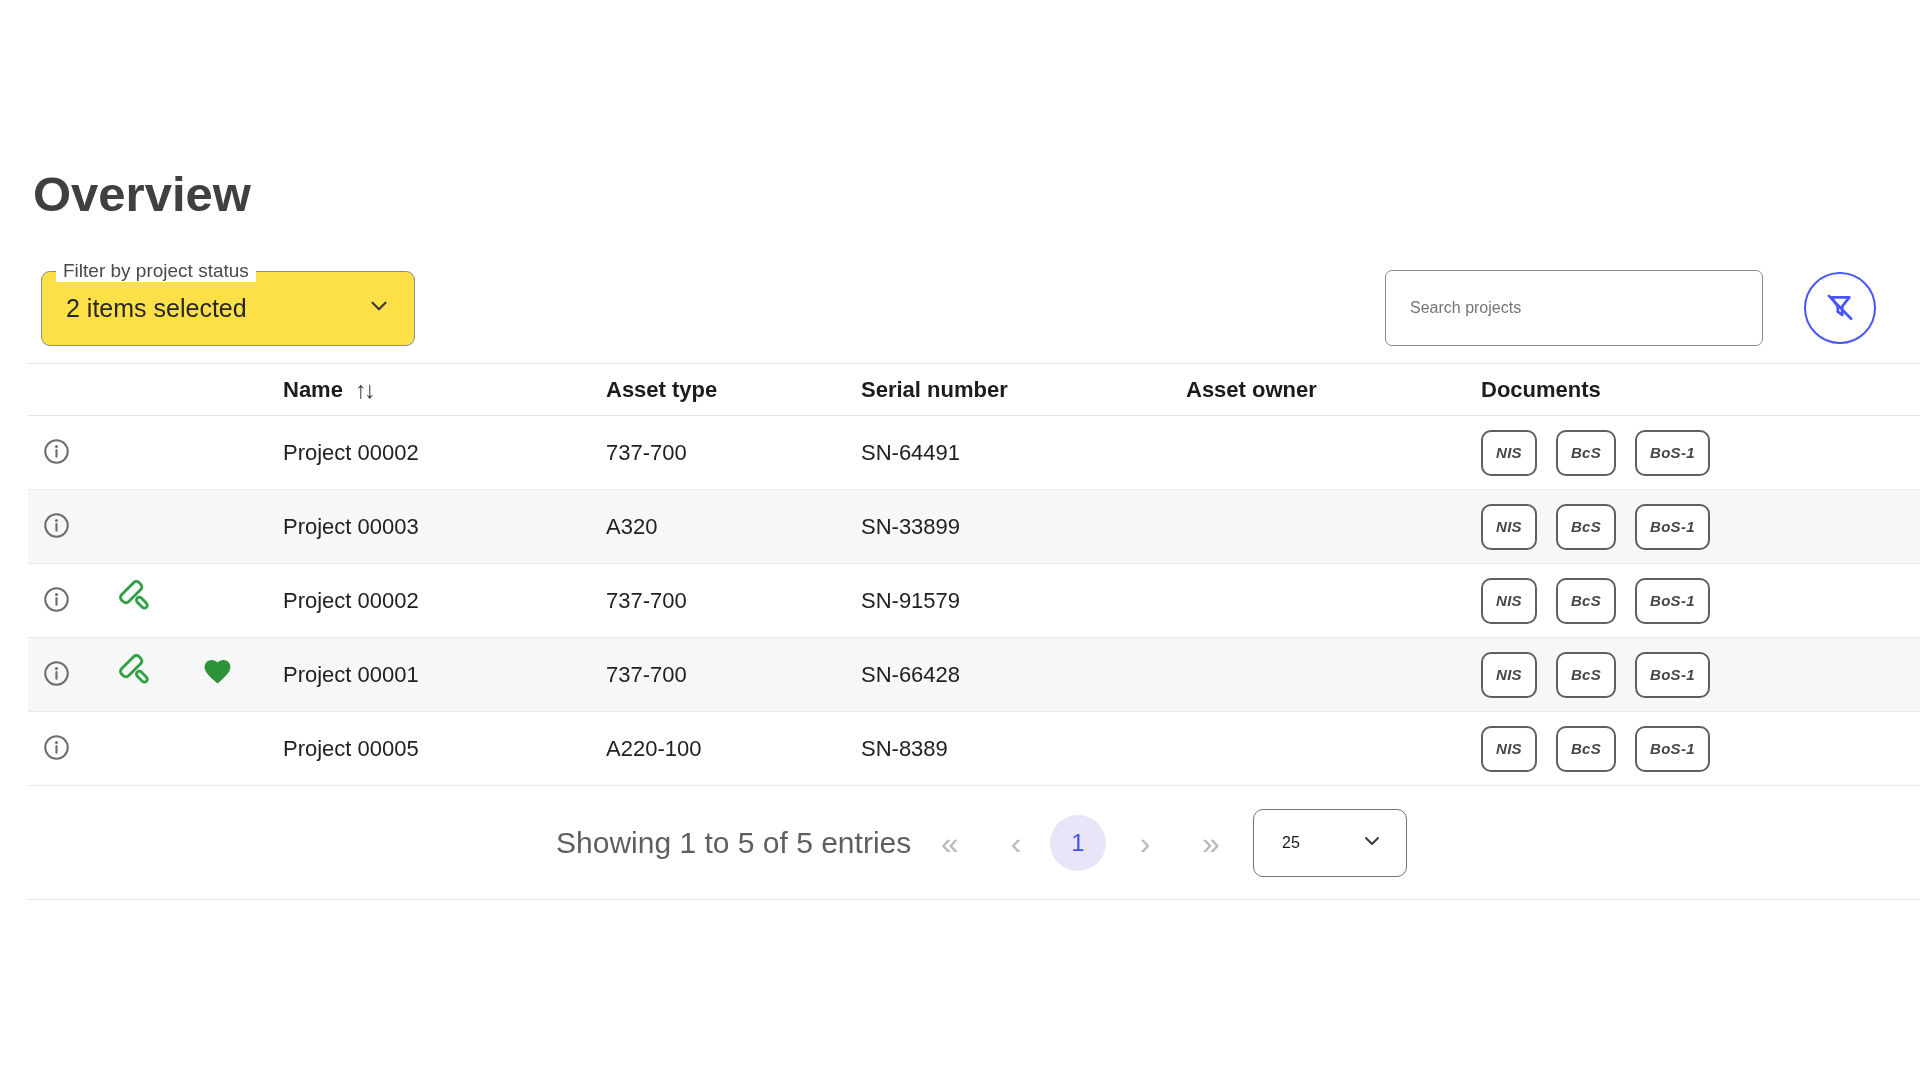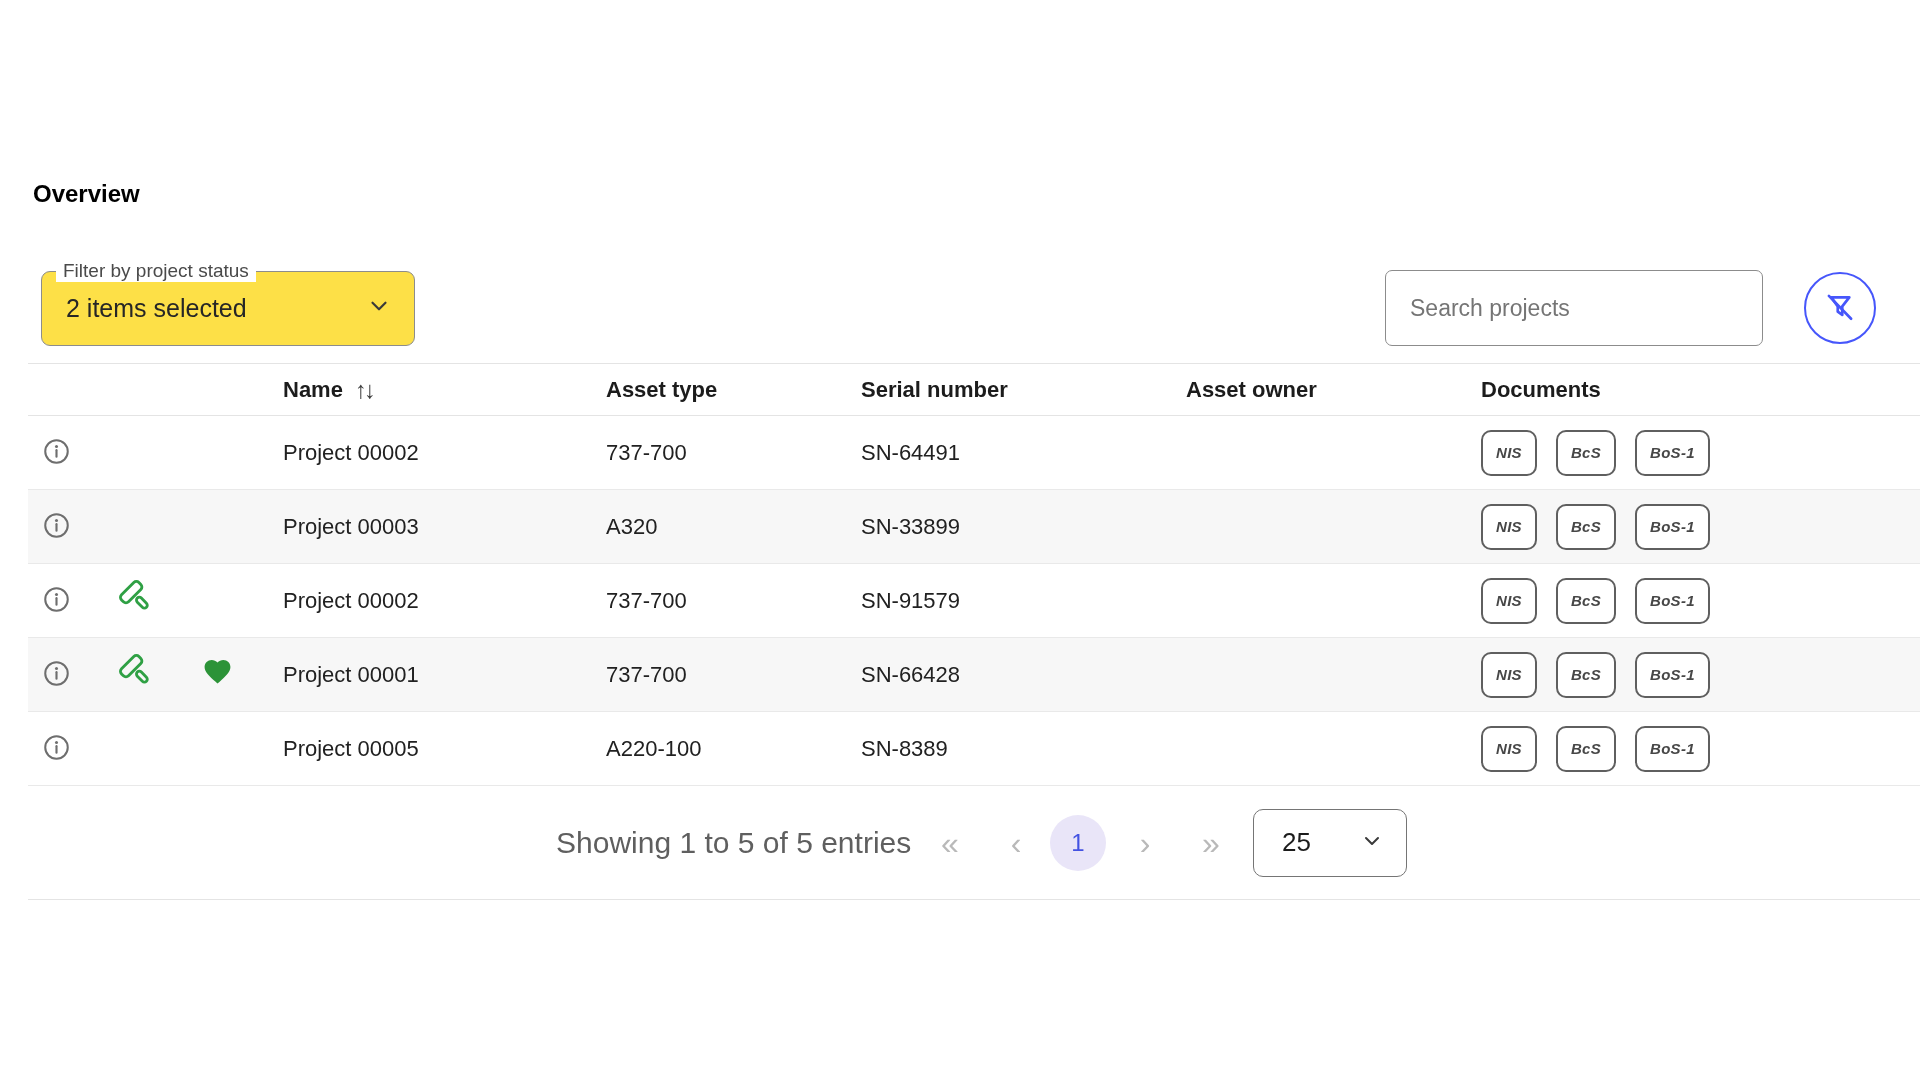--- a/index.html
+++ b/index.html
@@ -8,21 +8,21 @@
     width: 1920px; height: 1080px;
     font-family: "Liberation Sans", sans-serif;
     color: #1f1f1f;
     overflow: hidden;
   }
   .page { position: relative; width: 1920px; height: 1080px; background: #fff; }
 
   
   .page-title {
     margin: 170px 0 0 33px;
-    font-size: 24px; font-weight: 700; color: #000000;
+    font-size: 49px; font-weight: 700; color: #404040;
     line-height: 48px;
   }
 
   
   .toolbar {
     margin: 52px 44px 0 41px;
     display: flex; align-items: center;
     height: 76px;
   }
   .filter-box {
@@ -38,21 +38,21 @@
     background: #fff; padding: 0 7px;
     font-size: 19px; color: #4a4a4a; white-space: nowrap;
   }
   .filter-box .fvalue { flex: 1; font-size: 25px; color: #262626; }
   .chev { flex: 0 0 auto; }
   .spacer { flex: 1; }
   .search-input {
     width: 378px; height: 76px;
     border: 1.5px solid #8c8c8c; border-radius: 7px;
     font-family: "Liberation Sans", sans-serif;
-    font-size: 23px; color: #262626;
+    font-size: 16px; color: #262626;
     padding: 0 20px 0 24px;
     outline: none;
   }
   .search-input::placeholder { color: #757575; }
   .filter-clear-btn {
     margin-left: 41px;
     width: 72px; height: 72px; border-radius: 50%;
     background: #fff;
     border: 2px solid var(--accent, #4656fb);
     display: grid; place-items: center;
@@ -117,21 +117,21 @@
     color: var(--pill-text, #4352e2);
     font-size: 24px; font-weight: 500;
     display: grid; place-items: center; border: none; cursor: pointer;
   }
   .psize {
     left: 1225px; width: 154px; height: 68px;
     border: 1.5px solid #757575; border-radius: 10px;
     display: flex; align-items: center;
     padding: 0 22px 0 28px; background: #fff; cursor: pointer;
   }
-  .psize .pval { flex: 1; font-size: 26px; color: #1c1c1c; }
+  .psize .pval { flex: 1; font-size: 16px; color: #1c1c1c; }
 </style>
 </head>
 <body>
 
 <div class="page">
 
   <h1 class="page-title">Overview</h1>
 
   <div class="toolbar">
     <div class="filter-box">

